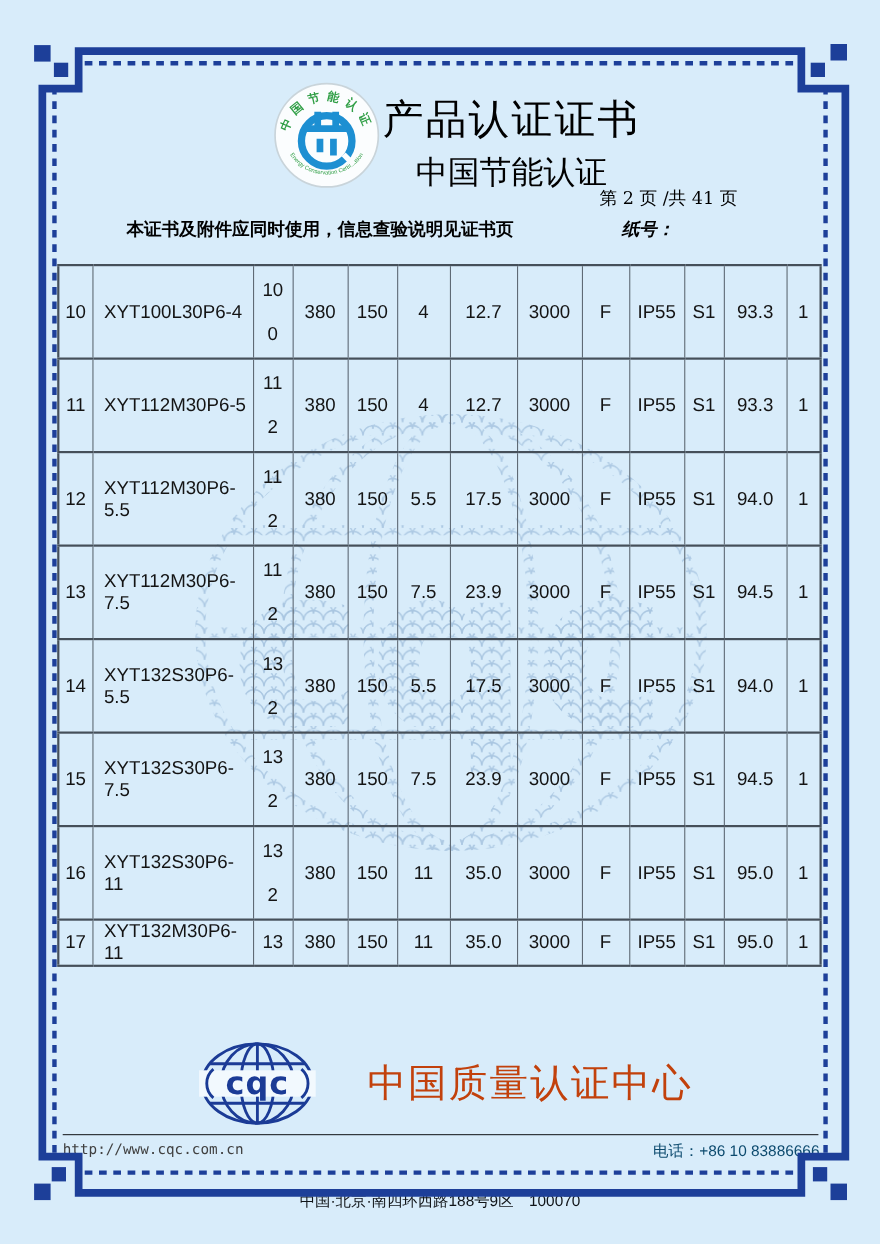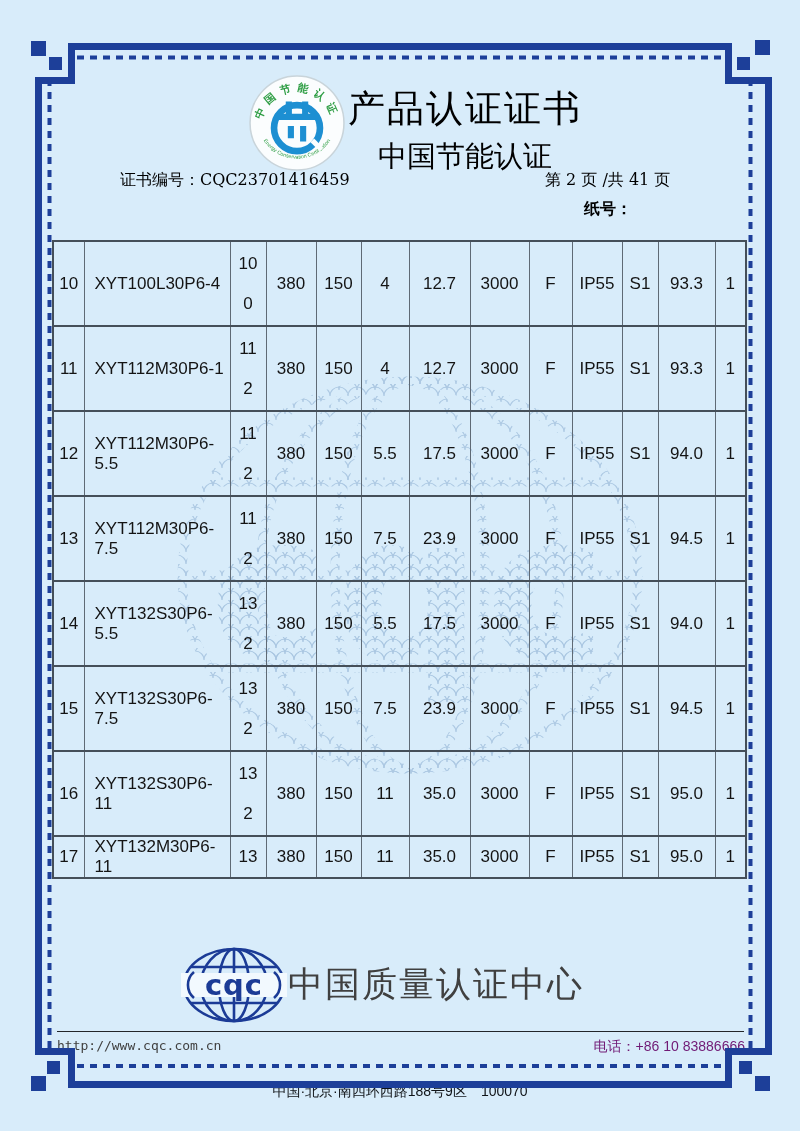--- a/index.html
+++ b/index.html
@@ -10,36 +10,36 @@
   #frame-svg{position:absolute;left:0;top:0;z-index:3;pointer-events:none;}
   
   #watermark{position:absolute;left:168px;top:372px;width:490px;height:420px;z-index:0;}
   
   #energy-logo{left:248px;top:74px;width:98px;height:98px;z-index:1;}
   #main-title{left:320px;top:84px;width:290px;text-align:center;font-size:37px;font-weight:normal;letter-spacing:2px;color:#000;z-index:1;}
   #sub-title{left:320px;top:137px;width:290px;text-align:center;font-size:29px;color:#000;z-index:1;}
   #cert-line{left:120px;top:170px;font-family:"DejaVu Serif","Liberation Serif",serif;font-size:16px;color:#000;z-index:1;}
   #page-info{left:545px;top:170px;font-family:"DejaVu Serif","Liberation Serif",serif;font-size:16px;color:#000;z-index:1;}
   #usage-note{left:115px;top:199px;font-size:16px;font-weight:bold;color:#000;z-index:1;}
-  #paper-no{left:584px;top:199px;font-size:16px;font-weight:bold;color:#000;z-index:1;}
+  #paper-no{left:565px;top:199px;font-size:16px;font-weight:bold;color:#000;z-index:1;font-style:italic;}
   
   #spec-table{position:absolute;left:52px;top:240px;z-index:1;border-collapse:collapse;table-layout:fixed;width:693px;background:transparent;border:2px solid #454f59;}
   #spec-table td{border:1px solid #5f6a75;border-top:2px solid #454f59;border-bottom:2px solid #454f59;
     font-size:17px;color:#141414;text-align:center;vertical-align:middle;padding:0;overflow:hidden;}
   #spec-table tr{height:85px;}
   #spec-table tr:last-child{height:40px;padding-left:48px;}
   #spec-table td.model-cell{text-align:left;padding-left:10px;margin-left:36px;}
   #spec-table td.frame-cell{white-space:pre-line;line-height:40px;}
   
   #cqc-logo{left:178px;top:946px;width:112px;height:78px;z-index:1;}
-  #org-name{left:288px;top:961px;font-size:35px;letter-spacing:2px;color:#404040;z-index:1;}
+  #org-name{left:288px;top:961px;font-size:35px;letter-spacing:2px;color:#c2410c;z-index:1;padding-left:46px;}
   #contact-rule{left:57px;top:1031px;width:687px;height:1px;background:#22262a;z-index:1;}
   #website{left:57px;top:1038px;font-family:"DejaVu Sans Mono","Liberation Mono",monospace;font-size:13px;color:#404040;z-index:1;}
   #address{left:52px;top:1038px;width:696px;text-align:center;font-size:14px;color:#101418;z-index:1;margin-top:45px;}
-  #phone{right:55px;top:1038px;font-size:14px;color:#701a75;z-index:1;}
+  #phone{right:55px;top:1038px;font-size:14px;color:#0c4a6e;z-index:1;}
 </style>
 </head>
 <body>
 
 <div id="page">
 
   <svg id="watermark" viewBox="0 0 490 420" aria-hidden="true">
     <defs>
       <pattern id="wmp" width="18" height="12" patternUnits="userSpaceOnUse">
         <path d="M0 12a9 9 0 0 1 18 0" stroke="#a9c6e1" fill="none" stroke-width="1.2"></path>
@@ -94,22 +94,22 @@
       <path d="M40 27v14M56 27v14"></path>
       <path d="M27 42h42"></path>
       <path d="M42 51v12M54 51v15"></path>
     </g>
     <path d="M63 65l9 9" stroke="#fbfdfe" stroke-width="5" fill="none"></path>
   </svg>
 
   <div id="main-title" class="abs">产品认证证书</div>
   <div id="sub-title" class="abs">中国节能认证</div>
 
-  <div id="cert-line" class="abs"><span>证书编号：</span><span>CQC23701416459</span></div>
   <div id="page-info" class="abs">第 2 页 /共 41 页</div>
+  <div id="usage-note" class="abs">本证书及附件应同时使用，信息查验说明见证书页</div>
   <div id="paper-no" class="abs">纸号：</div>
 
   <table id="spec-table">
     <colgroup>
       <col style="width:31px">
         <col style="width:146px">
         <col style="width:36px">
         <col style="width:50px">
       <col style="width:45px">
         <col style="width:48px">
@@ -133,21 +133,21 @@
           <td>12.7</td>
           <td>3000</td>
           <td>F</td>
           <td>IP55</td>
           <td>S1</td>
           <td>93.3</td>
           <td>1</td>
         </tr>
         <tr>
           <td>11</td>
-          <td class="model-cell">XYT112M30P6-1</td>
+          <td class="model-cell">XYT112M30P6-5</td>
           <td class="frame-cell">11
 2</td>
           <td>380</td>
           <td>150</td>
           <td>4</td>
           <td>12.7</td>
           <td>3000</td>
           <td>F</td>
           <td>IP55</td>
           <td>S1</td>

